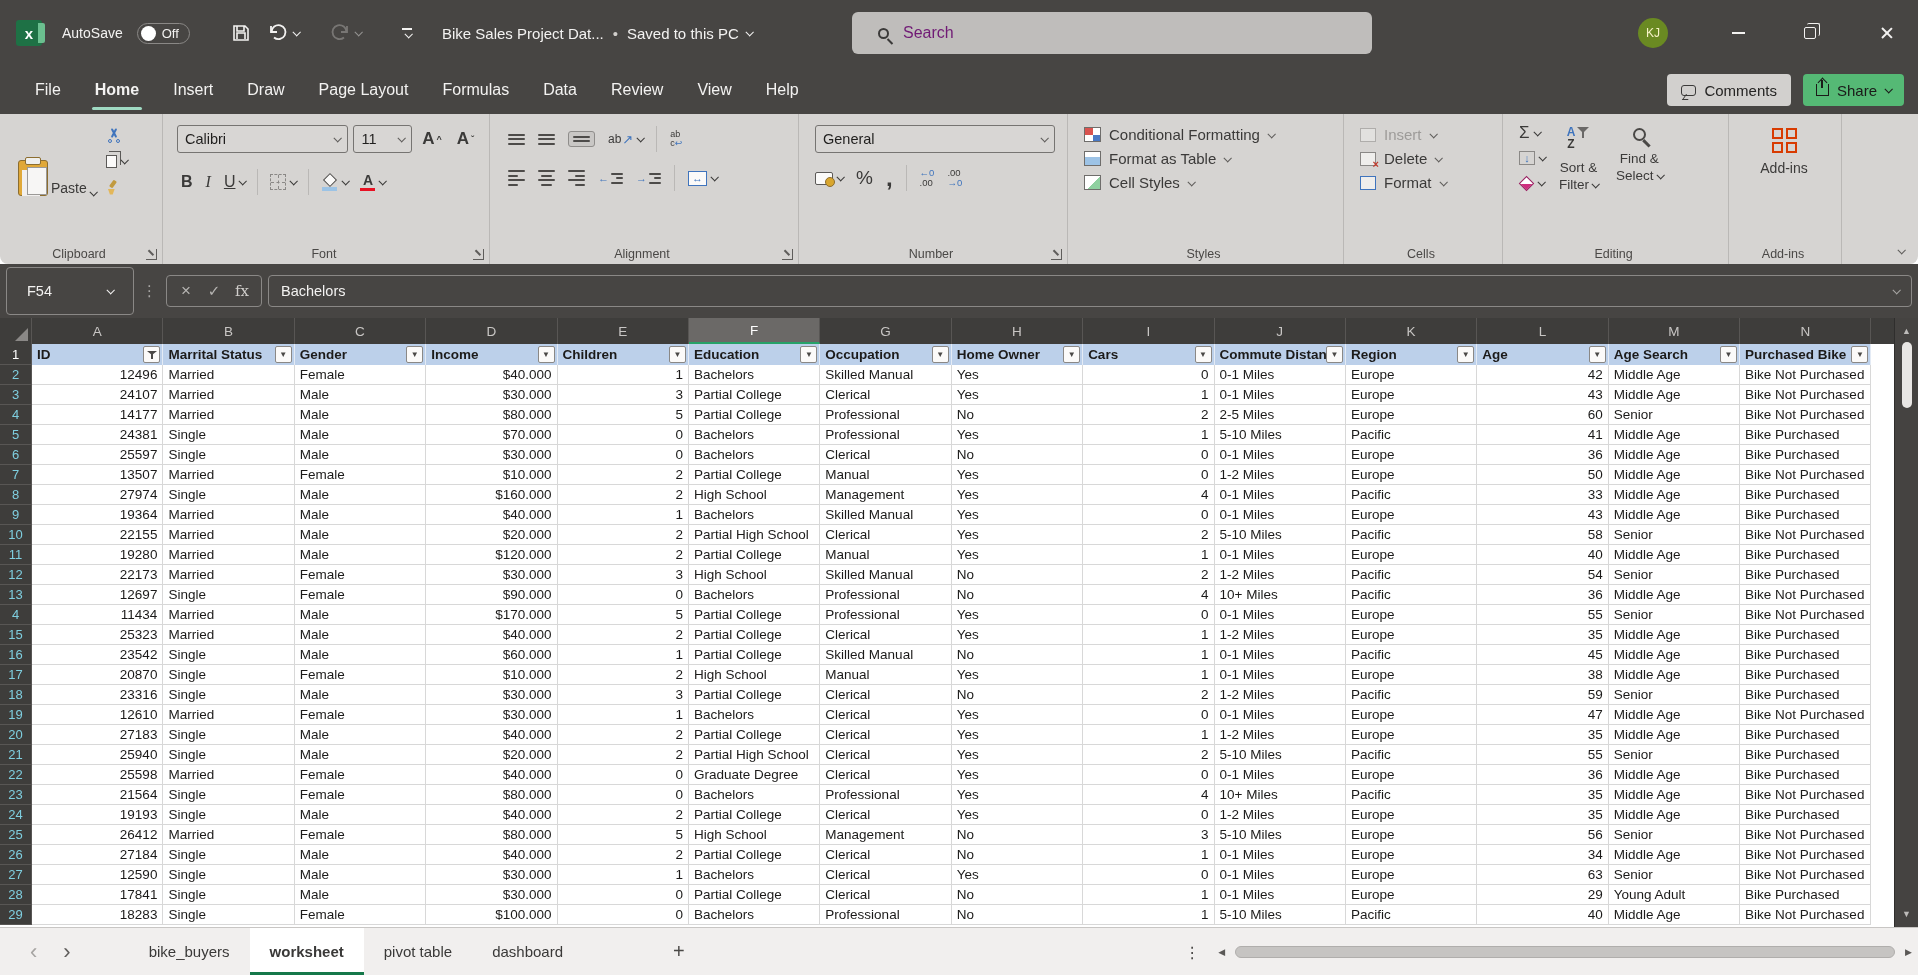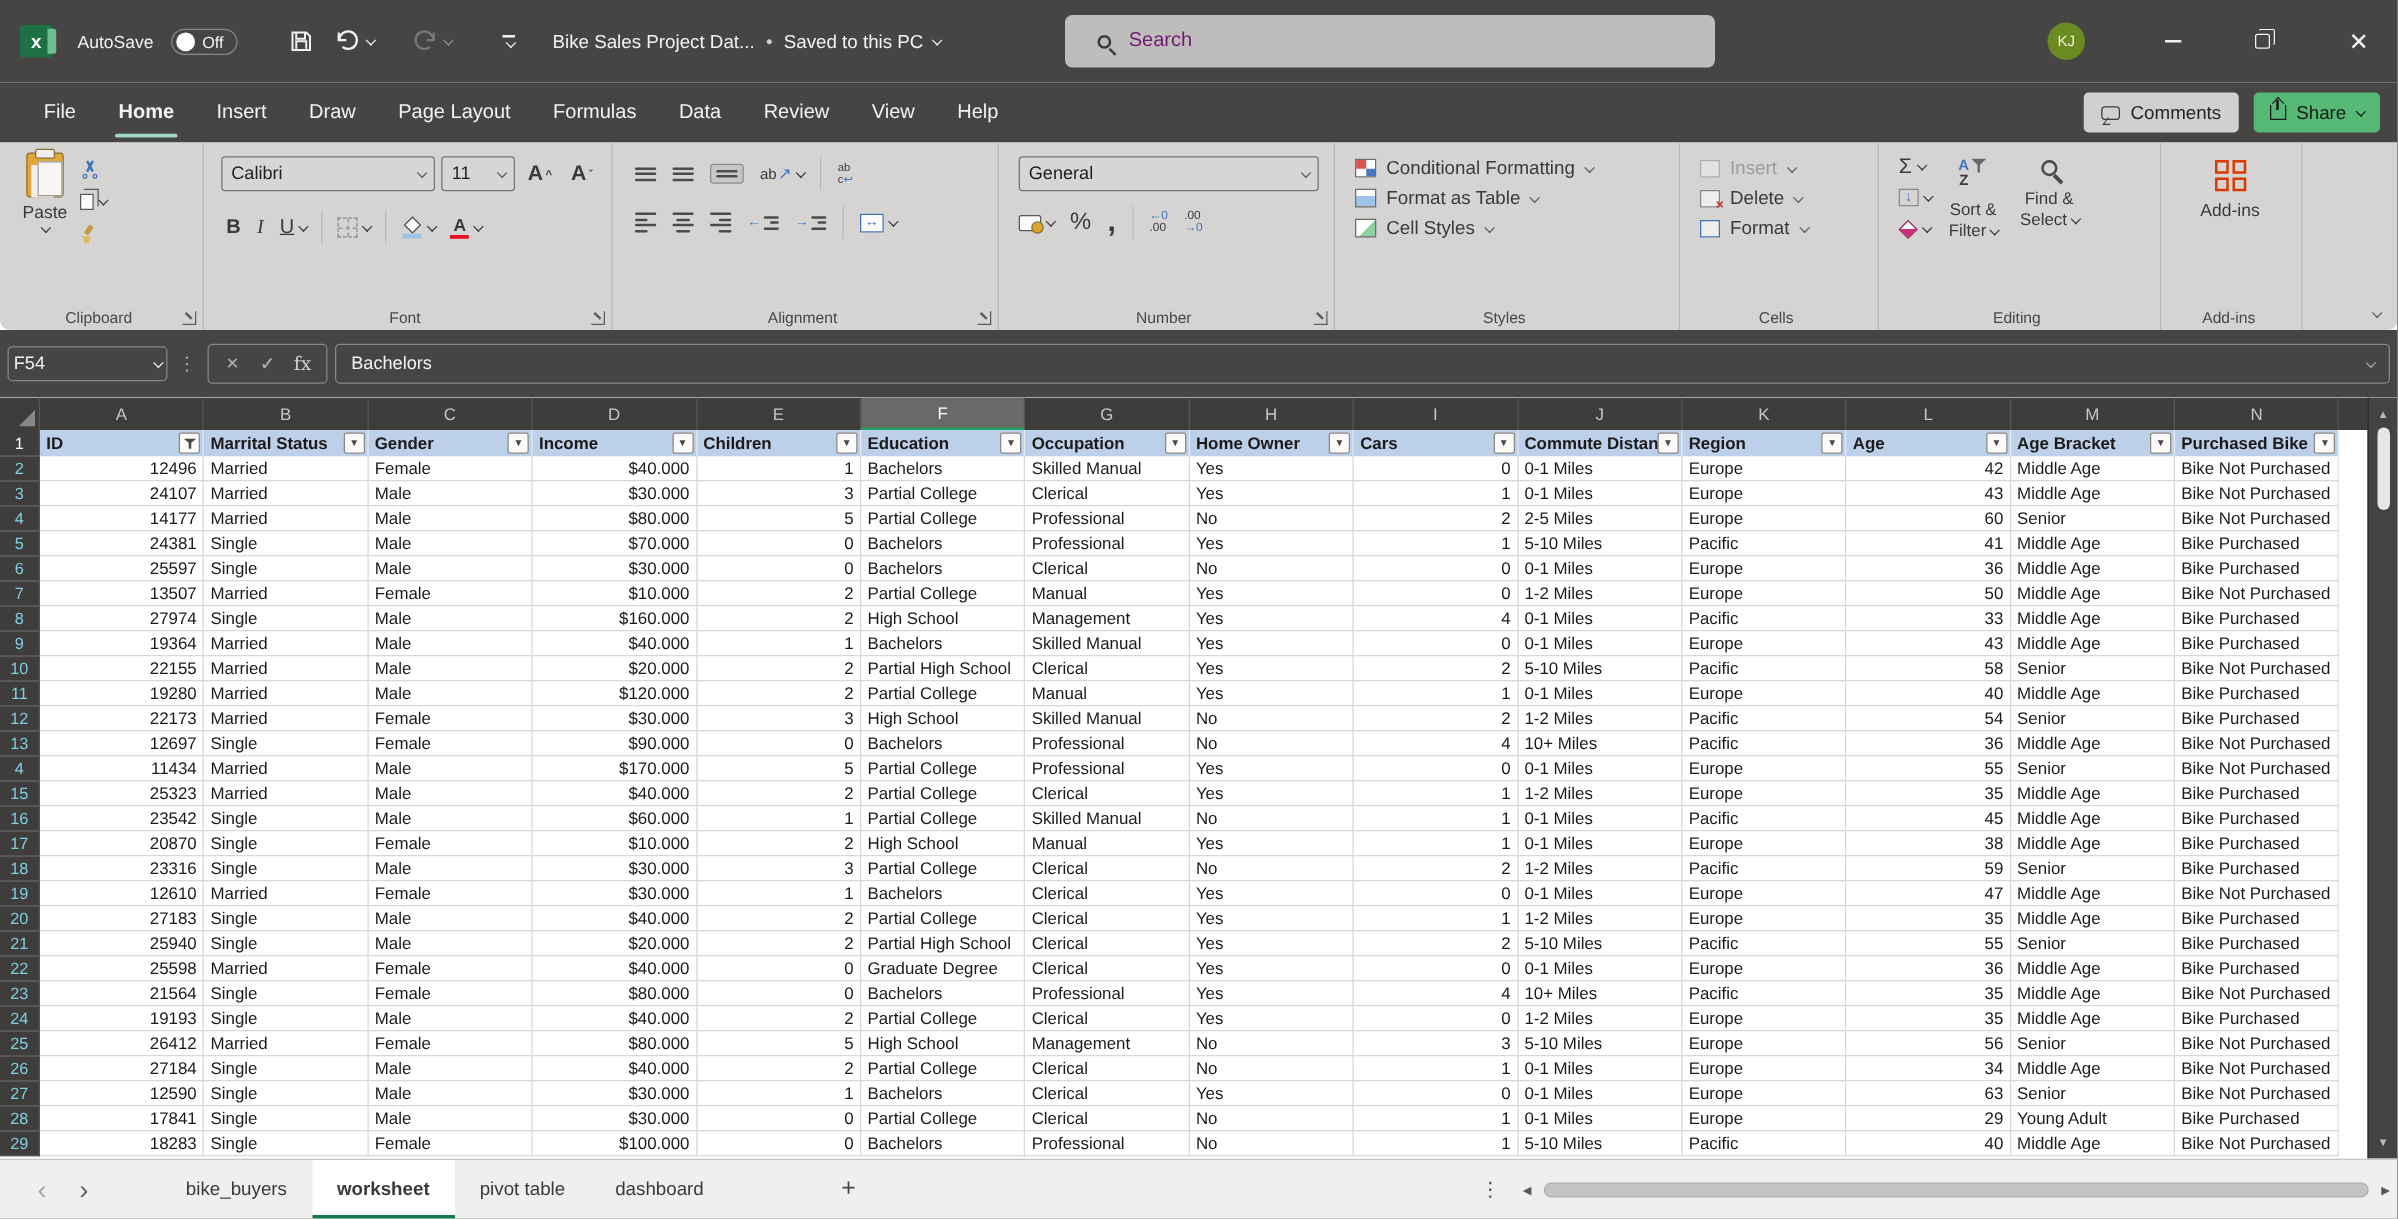--- a/index.html
+++ b/index.html
@@ -60,21 +60,21 @@
 .ribbon{height:150px;background:#d6d4d2;display:flex;flex:none;border-radius:0 0 8px 8px;color:#3b3a39;position:relative}
 .rgroup{position:relative;border-right:1px solid #bab8b6;padding:8px 8px 22px 6px;display:flex;flex-direction:column}
 .rgroup:last-child{border-right:none}
 .glabel{position:absolute;bottom:3px;left:0;right:4px;text-align:center;font-size:12.5px;color:#4a4846}
 .dlg{position:absolute;right:5px;bottom:4px;width:11px;height:11px;border-right:1.6px solid #5f5d5b;border-bottom:1.6px solid #5f5d5b}
 .dlg::after{content:"";position:absolute;right:3px;bottom:3px;width:7px;height:1.6px;background:#5f5d5b;transform:rotate(45deg);transform-origin:right bottom}
 .g-clipboard{width:163px}.g-font{width:327px}.g-align{width:309px}.g-number{width:269px}
 .g-styles{width:276px}.g-cells{width:159px}.g-edit{width:226px}.g-addins{width:113px}
 .g-collapse{flex:1;border-right:none}
 .paste-wrap{display:flex;gap:10px;padding-left:12px}
-.paste-btn{display:flex;flex-direction:column;align-items:center;gap:3px;font-size:14px}
+.paste-btn{display:flex;flex-direction:row;align-items:flex-end;gap:3px;font-size:14px}
 .clip-ic{position:relative;width:30px;height:36px;background:#e0a838;border:1.5px solid #8c6d2f;border-radius:3px}
 .clip-ic::before{content:"";position:absolute;left:6px;top:-4px;width:14px;height:6px;background:#efefed;border:1.5px solid #8c6d2f;border-radius:2px}
 .clip-ic::after{content:"";position:absolute;left:8px;top:6px;width:18px;height:26px;background:#f7f6f5;border:1px solid #9b9997;box-shadow:-6px 2px 0 -1px #f1efee}
 .clip-col{display:flex;flex-direction:column;gap:8px;padding-top:4px}
 .mini{display:flex;align-items:center;gap:4px;height:18px}
 .cut-ic{position:relative;width:16px;height:15px;display:inline-block}
 .cut-ic::before,.cut-ic::after{content:"";position:absolute;top:0;left:7px;width:2px;height:10px;background:#3f74bd;border-radius:1px}
 .cut-ic::before{transform:rotate(28deg)}.cut-ic::after{transform:rotate(-28deg)}
 .cut-ic b,.cut-ic i{position:absolute;bottom:0;width:4px;height:4px;border:1.6px solid #3f74bd;border-radius:50%}
 .cut-ic b{left:2px}.cut-ic i{right:2px}
@@ -156,21 +156,21 @@
 .funnel::after{content:"";position:absolute;left:6px;top:6px;width:2px;height:6px;background:currentColor}
 .find-ic{width:13px;height:13px;border:2px solid #4a4846;border-radius:50%;position:relative;display:inline-block;margin-top:4px}
 .find-ic::after{content:"";position:absolute;width:2.5px;height:9px;background:#4a4846;left:10px;top:9px;transform:rotate(-45deg)}
 .addins-btn{display:flex;flex-direction:column;align-items:center;gap:7px;padding-top:6px;font-size:14px}
 .addins-ic{display:grid;grid-template-columns:11px 11px;grid-template-rows:11px 11px;gap:3px}
 .addins-ic b{border:2.2px solid #d83b01}
 .collapse-chev{position:absolute;right:14px;bottom:10px;color:#5f5d5b}
 
 
 .formulabar{height:54px;background:#474543;display:flex;align-items:center;flex:none;color:#f3f2f1;padding:0 6px;gap:6px}
-.namebox{width:128px;height:28px;border:1px solid #8a8886;border-radius:4px;display:flex;align-items:center;justify-content:space-between;padding:0 4px;font-size:14.5px}
+.namebox{width:128px;height:48px;border:1px solid #8a8886;border-radius:4px;display:flex;align-items:center;justify-content:space-between;padding:0 20px;font-size:14.5px}
 .fb-dots{color:#a8a6a4;font-size:15px;letter-spacing:1px;padding:0 2px}
 .fb-btns{display:flex;align-items:center;gap:2px;border:1px solid #8a8886;border-radius:4px;height:32px;padding:0 6px;color:#b6b4b2}
 .fb-btns .xx{font-size:17px;width:26px;text-align:center}
 .fb-btns .ck{font-size:15px;width:26px;text-align:center}
 .fx{font-family:"DejaVu Serif","Liberation Serif",serif;font-size:15px;color:#d0cecb;width:26px;text-align:center}
 .fb-input{flex:1;height:32px;border:1px solid #8a8886;border-radius:4px;display:flex;align-items:center;padding:0 12px;font-size:14.5px;justify-content:space-between}
 .fb-input .chev{color:#a8a6a4}
 
 
 .sheet{flex:1;position:relative;background:#fff;overflow:hidden}
@@ -694,21 +694,21 @@
             <span class="arr">▼</span>
           </span>
         </div>
         <div class="hcell">
           <span>Age</span>
           <span class="fbtn">
             <span class="arr">▼</span>
           </span>
         </div>
         <div class="hcell">
-          <span>Age Bracket</span>
+          <span>Age Search</span>
           <span class="fbtn">
             <span class="arr">▼</span>
           </span>
         </div>
         <div class="hcell">
           <span>Purchased Bike</span>
           <span class="fbtn">
             <span class="arr">▼</span>
           </span>
         </div>

